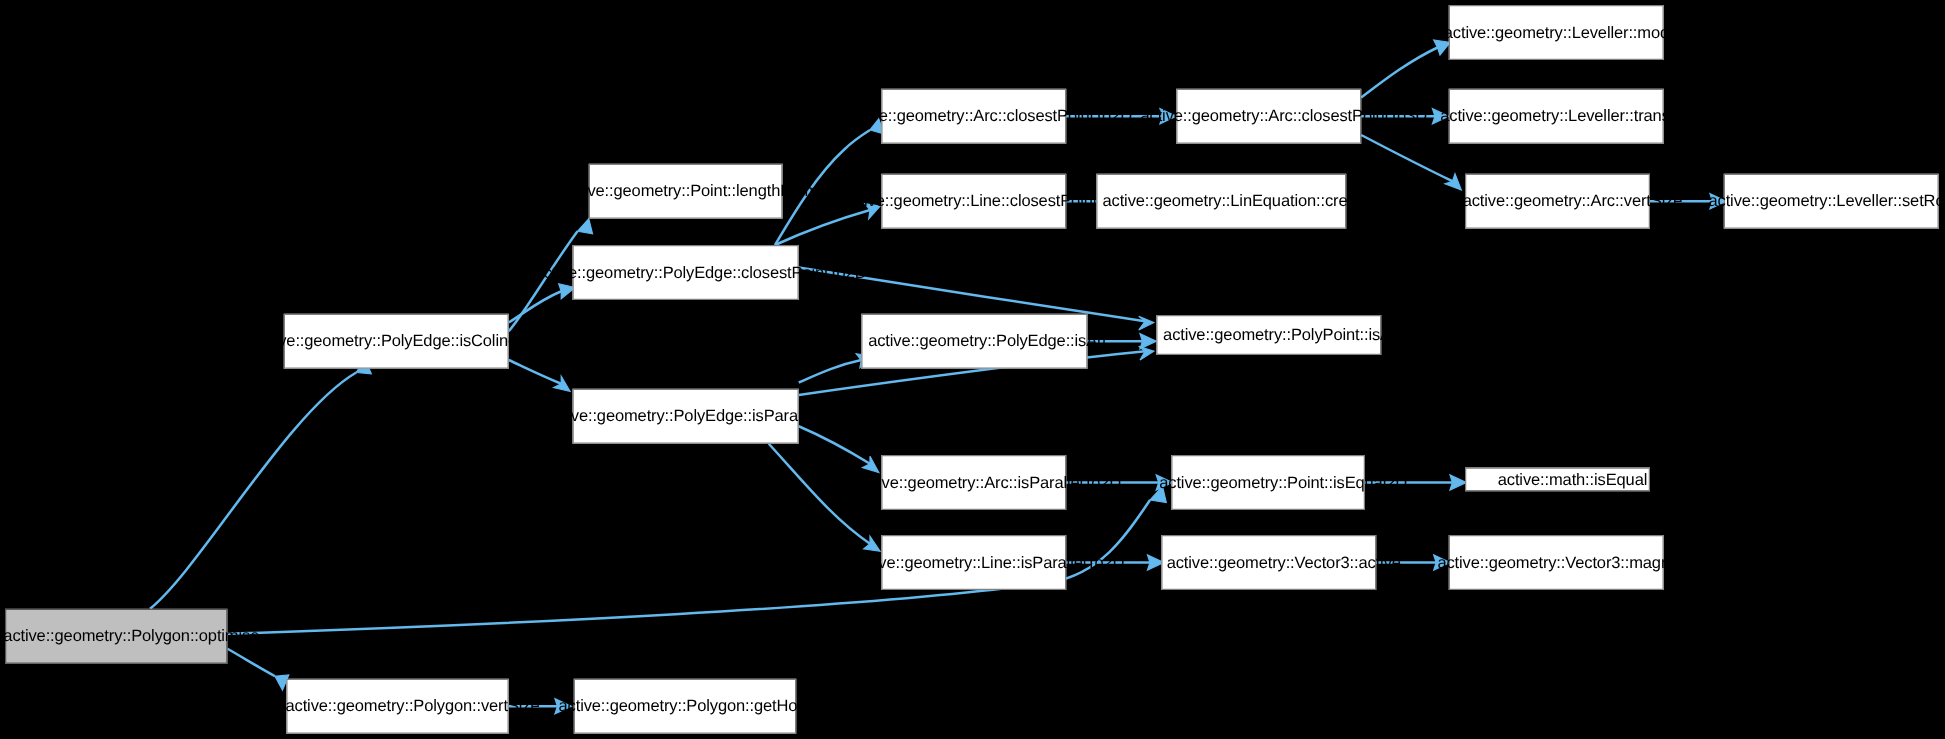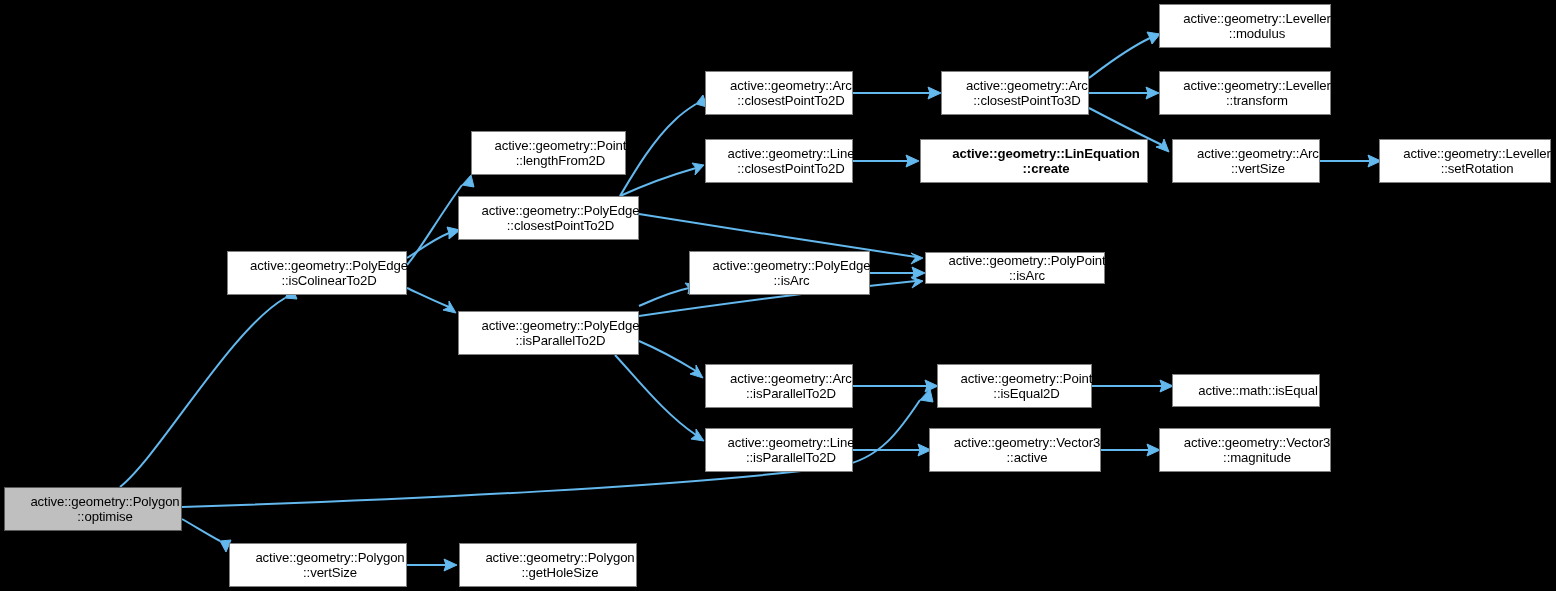--- a/index.html
+++ b/index.html
@@ -22,21 +22,20 @@
     width: 1556px;
     height: 591px;
     pointer-events: none;
   }
   .node {
     position: absolute;
     box-sizing: border-box;
     background: #ffffff;
     border: 1px solid #808080;
     display: flex;
-    flex-direction: column;
     align-items: center;
     justify-content: center;
     text-align: center;
     color: #000000;
     font-size: 13.2px;
     line-height: 15.5px;
     letter-spacing: -0.1px;
     white-space: nowrap;
     z-index: 2;
     padding-left: 24px;
@@ -150,21 +149,21 @@
       <span class="ln">::isParallelTo2D</span>
     </div>
     <div class="node" style="left: 705px; top: 428px; width: 148px; height: 44px;">
       <span class="ln">active::geometry::Line</span>
       <span class="ln">::isParallelTo2D</span>
     </div>
     <div class="node" style="left: 941px; top: 71px; width: 148px; height: 44px;">
       <span class="ln">active::geometry::Arc</span>
       <span class="ln">::closestPointTo3D</span>
     </div>
-    <div class="node" style="left: 920px; top: 139px; width: 228px; height: 44px; font-weight: bold;">
+    <div class="node" style="left: 877px; top: 139px; width: 200px; height: 44px;">
       <span class="ln">active::geometry::LinEquation</span>
       <span class="ln">::create</span>
     </div>
     <div class="node" style="left: 925px; top: 252px; width: 180px; height: 32px;">
       <span class="ln">active::geometry::PolyPoint</span>
       <span class="ln">::isArc</span>
     </div>
     <div class="node" style="left: 937px; top: 364px; width: 155px; height: 44px;">
       <span class="ln">active::geometry::Point</span>
       <span class="ln">::isEqual2D</span>
@@ -178,21 +177,21 @@
       <span class="ln">::modulus</span>
     </div>
     <div class="node" style="left: 1159px; top: 71px; width: 172px; height: 44px;">
       <span class="ln">active::geometry::Leveller</span>
       <span class="ln">::transform</span>
     </div>
     <div class="node" style="left: 1172px; top: 139px; width: 148px; height: 44px;">
       <span class="ln">active::geometry::Arc</span>
       <span class="ln">::vertSize</span>
     </div>
-    <div class="node" style="left: 1172px; top: 374px; width: 148px; height: 33px;">
+    <div class="node" style="left: 1172px; top: 374px; width: 148px; height: 19px;">
       <span class="ln">active::math::isEqual</span>
     </div>
     <div class="node" style="left: 1159px; top: 428px; width: 172px; height: 44px;">
       <span class="ln">active::geometry::Vector3</span>
       <span class="ln">::magnitude</span>
     </div>
     <div class="node" style="left: 1379px; top: 139px; width: 172px; height: 44px;">
       <span class="ln">active::geometry::Leveller</span>
       <span class="ln">::setRotation</span>
     </div>

